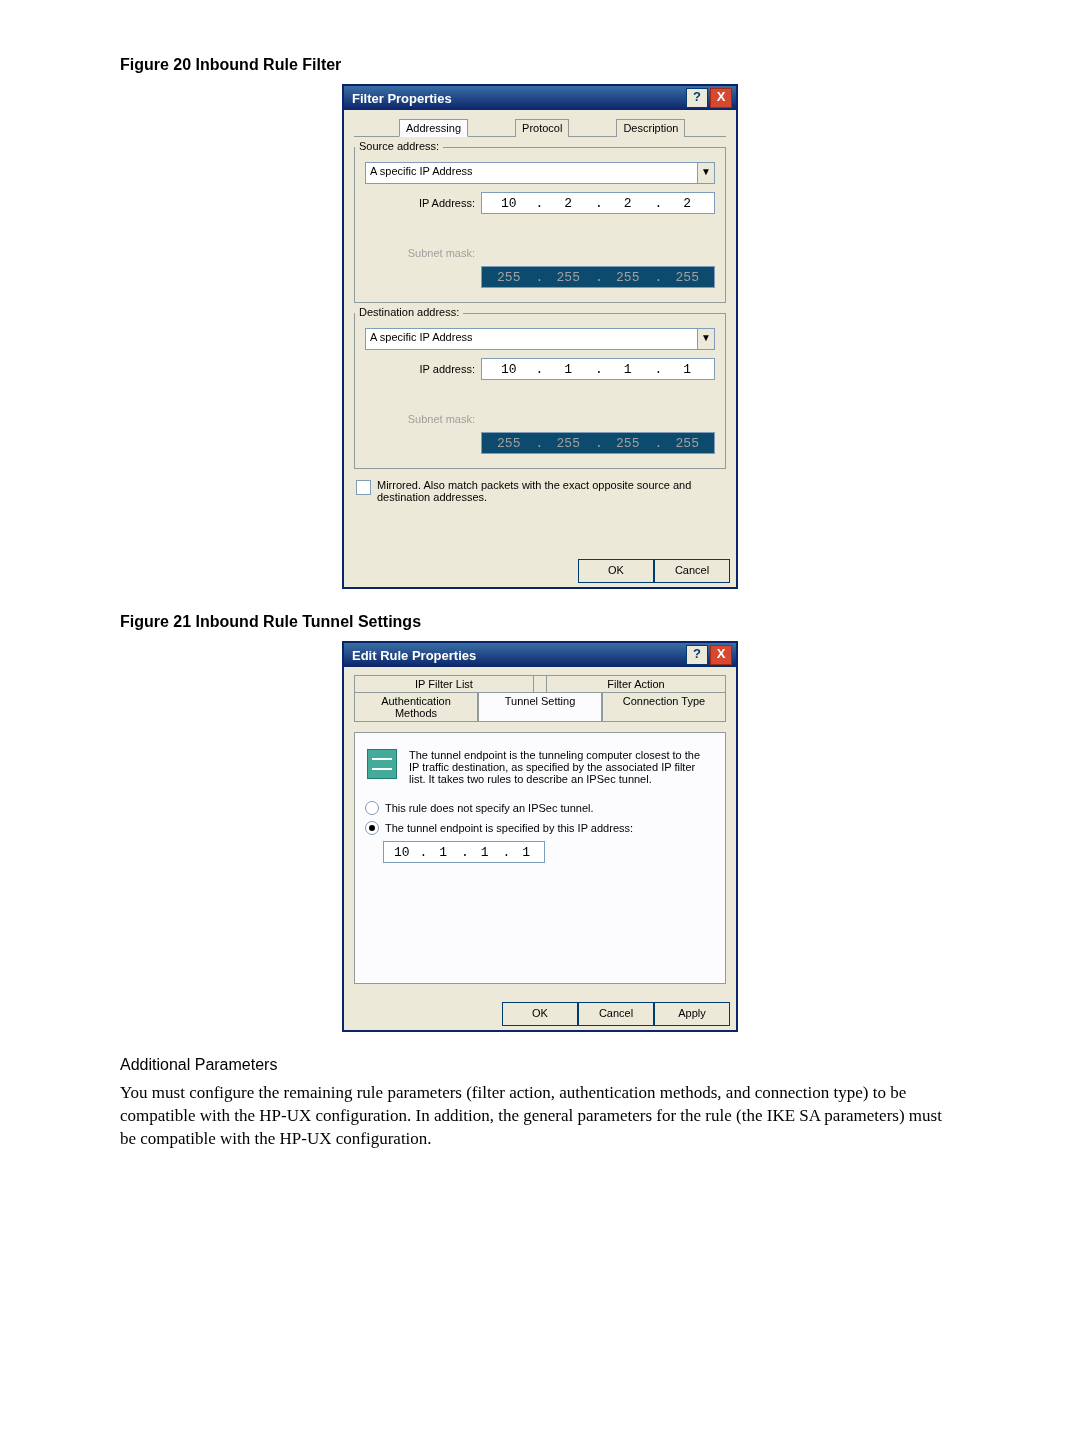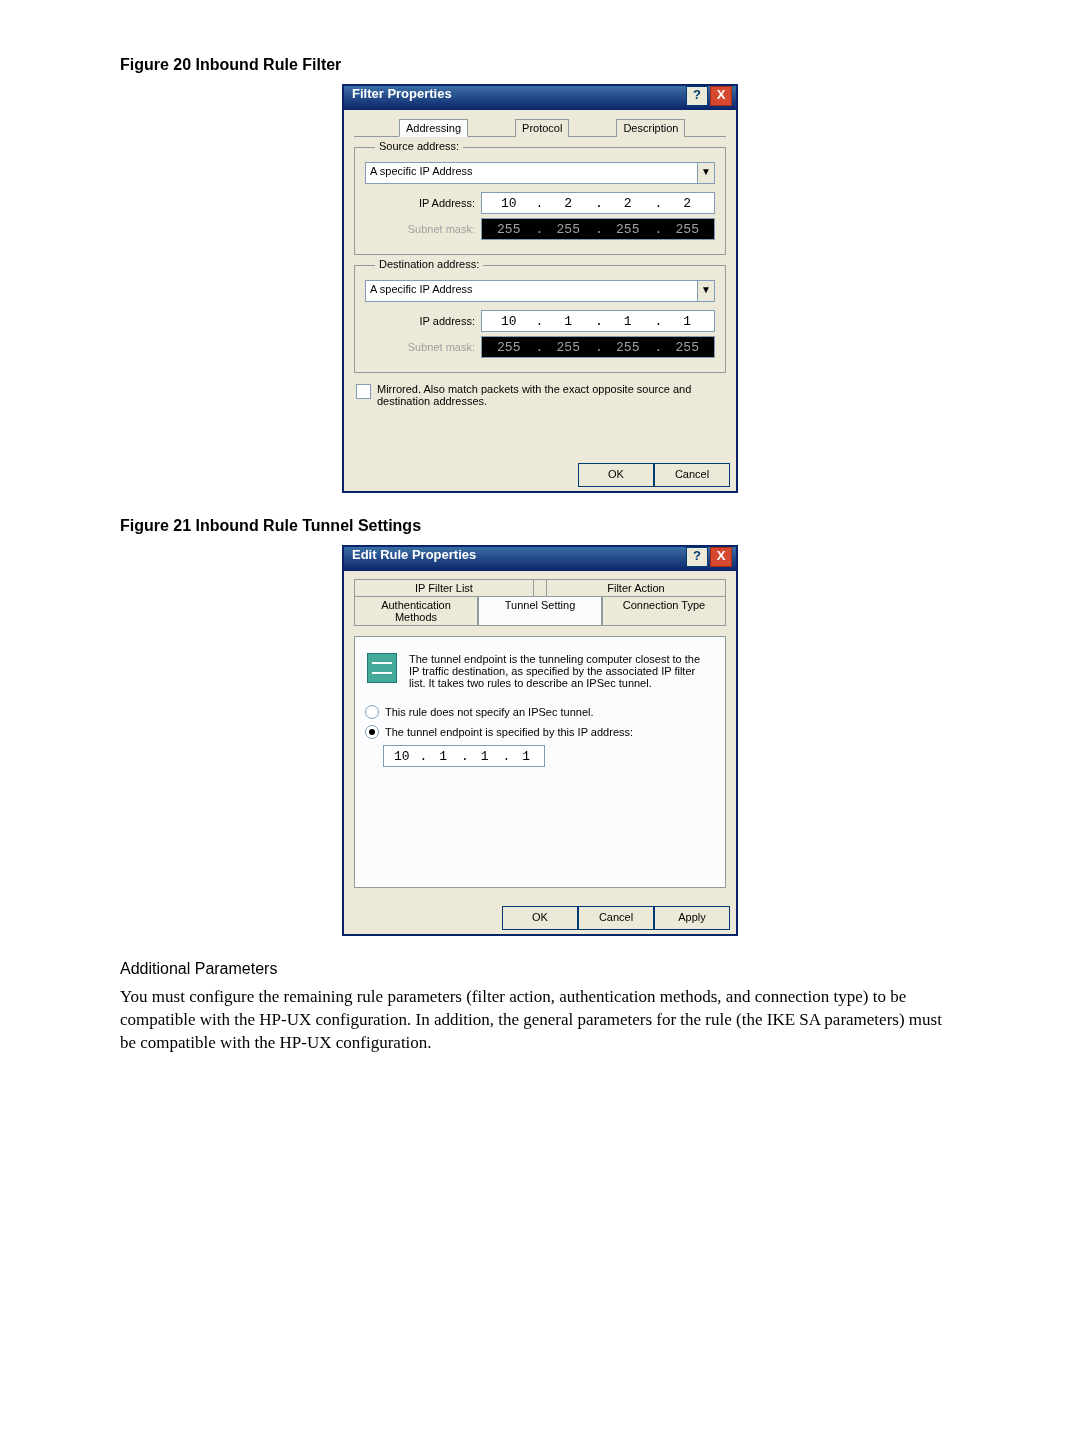--- a/index.html
+++ b/index.html
@@ -24,20 +24,21 @@
     background: #ece9d8;
     width: 392px;
     font-family: Tahoma, Arial, sans-serif;
     font-size: 12px;
     color: #000;
   }
   .titlebar {
     background: linear-gradient(#3b6ea5, #0a246a);
     color: #fff;
     display: flex;
+    align-items: center;
     justify-content: space-between;
     height: 24px;
     padding: 0 4px 0 8px;
     font-weight: bold;
     font-size: 13px;
   }
   .titlebar-btns {
     display: flex;
     gap: 2px;
   }
@@ -67,21 +68,21 @@
   }
   .tab.active { background:#fcfcfe; border-bottom:1px solid #fcfcfe;}
   .groupbox {
     border: 1px solid #919b9c;
     margin: 6px 0 10px 0;
     padding: 8px 10px 10px 10px;
     position: relative;
   }
   .groupbox-title {
     position: absolute;
-    top: -8px; left: 20px;
+    top: -8px; left: 0;
     background: #ece9d8;
     padding: 0 4px;
     font-size: 11px;
   }
   .combo {
     display:flex; align-items:stretch;
     border: 1px solid #7f9db9;
     background:#fff;
     height: 20px;
     margin: 6px 0 8px 0;
@@ -93,21 +94,21 @@
   }
   .row { display:flex; align-items:center; margin:4px 0;}
   .row-label { width:110px; text-align:right; padding-right:6px; font-size:11px;}
   .row-label.disabled { color:#a0a0a0;}
   .ip-field {
     flex:1; display:flex; align-items:center;
     border:1px solid #7f9db9; background:#fff; height:20px;
     justify-content:space-evenly; font-family:'Courier New',monospace;
     font-weight:normal; font-size:13px;
   }
-  .ip-field.disabled { color:#a0a0a0; background:#000000;}
+  .ip-field.disabled { color:#a0a0a0; background:#0c4a6e;margin-top:48px;}
   .ip-oct { width:34px; text-align:center;}
   .ip-dot { width:6px; text-align:center;}
   .checkbox-row { display:flex; align-items:flex-start; margin:8px 0 0 0; font-size:11px;}
   .chk {
     width:13px; height:13px; border:1px solid #7f9db9; background:#fff;
     margin:1px 6px 0 2px; flex-shrink:0;
   }
   .btnbar { display:flex; justify-content:flex-end; padding:8px 6px 4px 6px;}
   .win-btn {
     border:1px solid #003c74; background:#ece9d8;

